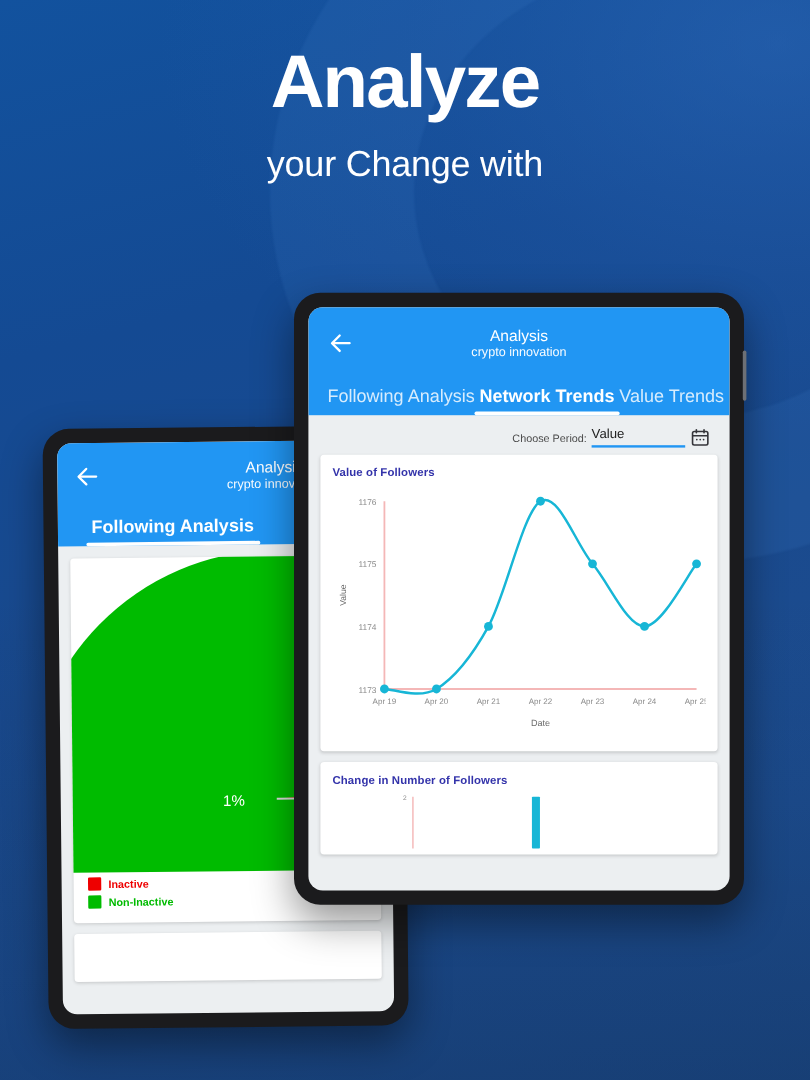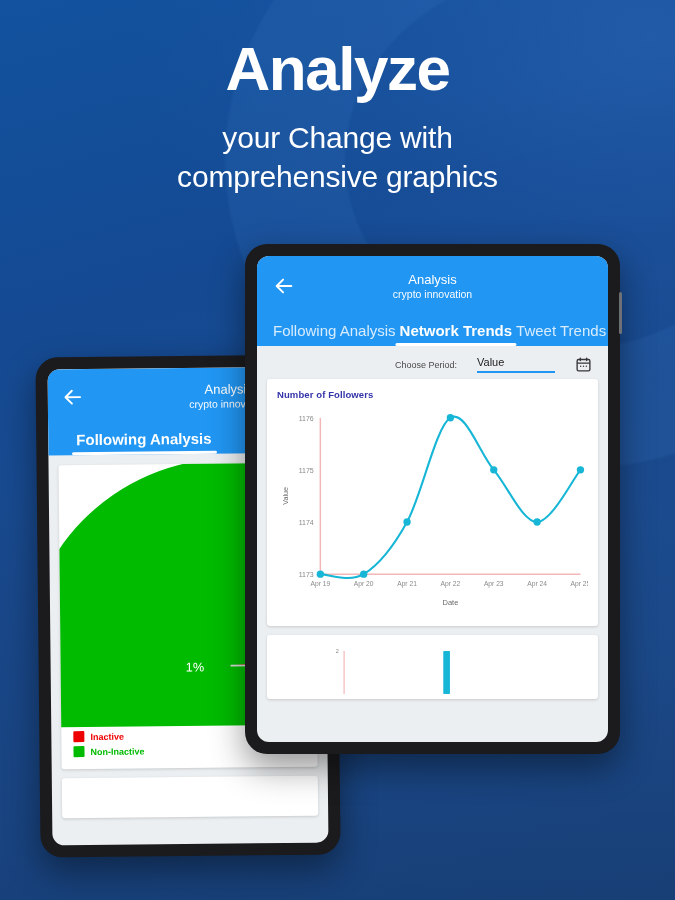--- a/index.html
+++ b/index.html
@@ -99,21 +99,21 @@
   }
   .tab.active { color: #fff; font-weight: bold; }
   .tab.active::after {
     content: ""; position: absolute; left: 50%; transform: translateX(-50%);
     bottom: 0; width: 104%; height: 3px; background: #fff; border-radius: 2px;
   }
 
   
   .period-row {
     display: flex; align-items: center; justify-content: flex-end;
-    gap: 20px; padding: 10px 16px 6px;
+    gap: 4px; padding: 10px 16px 6px;
   }
   .period-label { font-size: 9px; color: #4a4a4a; }
   .period-select {
     min-width: 78px; padding-bottom: 3px;
     border-bottom: 2px solid #2196f3;
     font-size: 11px; color: #212121;
   }
   .cal-icon { width: 17px; height: 17px; color: #35353a; }
 
   
@@ -143,21 +143,20 @@
 
 <div id="bg">
   <div id="bg-sweep"></div>
   <div id="bg-arc"></div>
   <div id="bg-vign"></div>
 </div>
 
 <div id="headline">
   <div class="h1">Analyze</div>
   <div class="h2">your Change with</div>
-  <div class="h2">comprehensive graphics</div>
 </div>
 
 <div id="tablet-back" class="tablet">
   <div class="screen">
 
     <div class="app-header" style="padding:14px 12px 0;">
       <div class="hdr-top">
         <div class="back-arrow">
           <svg viewBox="0 0 24 24" width="22" height="22" fill="none" stroke="currentColor" stroke-width="2.1" stroke-linecap="round" stroke-linejoin="round">
             <line x1="20" y1="12" x2="5" y2="12"></line>
@@ -219,42 +218,42 @@
           </svg>
         </div>
         <div class="hdr-titles" style="padding-right:26px;">
           <div class="hdr-title">Analysis</div>
           <div class="hdr-sub">crypto innovation</div>
         </div>
       </div>
       <div class="tabs" style="margin-top:16px;">
         <div class="tab">Following Analysis</div>
         <div class="tab active">Network Trends</div>
-        <div class="tab">Tweet Trends</div>
+        <div class="tab">Value Trends</div>
       </div>
     </div>
 
     <div class="period-row">
       <span class="period-label">Choose Period:</span>
       <span class="period-select">Value</span>
       <span class="cal-icon">
         <svg viewBox="0 0 24 24" width="17" height="17" fill="none" stroke="currentColor" stroke-width="1.9">
           <rect x="3" y="5" width="18" height="16" rx="2"></rect>
           <line x1="3" y1="10" x2="21" y2="10"></line>
           <line x1="7.5" y1="3" x2="7.5" y2="6.5" stroke-linecap="round"></line>
           <line x1="16.5" y1="3" x2="16.5" y2="6.5" stroke-linecap="round"></line>
           <circle cx="8" cy="14.5" r="1" fill="currentColor" stroke="none"></circle>
           <circle cx="12" cy="14.5" r="1" fill="currentColor" stroke="none"></circle>
           <circle cx="16" cy="14.5" r="1" fill="currentColor" stroke="none"></circle>
         </svg>
       </span>
     </div>
 
     <div class="card">
-      <div class="card-title">Number of Followers</div>
+      <div class="card-title">Value of Followers</div>
       <div class="plot">
         <svg id="line-svg" viewBox="0 0 330 218" width="100%" height="218">
             <line x1="46" y1="10" x2="46" y2="176" stroke="#f4b7b7" stroke-width="1.6"></line>
             <line x1="46" y1="176" x2="322" y2="176" stroke="#f4b7b7" stroke-width="1.6"></line>
             <text x="39" y="179.2" text-anchor="end" font-size="7.4" fill="#8a8a8a" font-family="Liberation Sans, sans-serif">1173</text>
             <text x="39" y="123.86666666666667" text-anchor="end" font-size="7.4" fill="#8a8a8a" font-family="Liberation Sans, sans-serif">1174</text>
             <text x="39" y="68.53333333333335" text-anchor="end" font-size="7.4" fill="#8a8a8a" font-family="Liberation Sans, sans-serif">1175</text>
             <text x="39" y="13.2" text-anchor="end" font-size="7.4" fill="#8a8a8a" font-family="Liberation Sans, sans-serif">1176</text>
             <text x="46" y="189" text-anchor="middle" font-size="7.1" fill="#8a8a8a" font-family="Liberation Sans, sans-serif">Apr 19</text>
             <text x="92" y="189" text-anchor="middle" font-size="7.1" fill="#8a8a8a" font-family="Liberation Sans, sans-serif">Apr 20</text>
@@ -271,20 +270,21 @@
             <circle cx="138" cy="120.66666666666667" r="3.9" fill="#17b6d6"></circle>
             <circle cx="184" cy="10" r="3.9" fill="#17b6d6"></circle>
             <circle cx="230" cy="65.33333333333334" r="3.9" fill="#17b6d6"></circle>
             <circle cx="276" cy="120.66666666666667" r="3.9" fill="#17b6d6"></circle>
             <circle cx="322" cy="65.33333333333334" r="3.9" fill="#17b6d6"></circle>
           </svg>
       </div>
     </div>
 
     <div class="card" style="padding-bottom:2px;">
+      <div class="card-title">Change in Number of Followers</div>
       <div class="plot">
         <svg id="bar-svg" viewBox="0 0 330 70" width="100%" height="52">
             <line x1="46" y1="8" x2="46" y2="66" stroke="#f4b7b7" stroke-width="1.6"></line>
             <text x="39" y="11.4" text-anchor="end" font-size="7.4" fill="#8a8a8a" font-family="Liberation Sans, sans-serif">2</text>
             <rect x="179.5" y="8" width="9" height="58" fill="#17b6d6" rx="1"></rect>
           </svg>
       </div>
     </div>
 
   </div>

